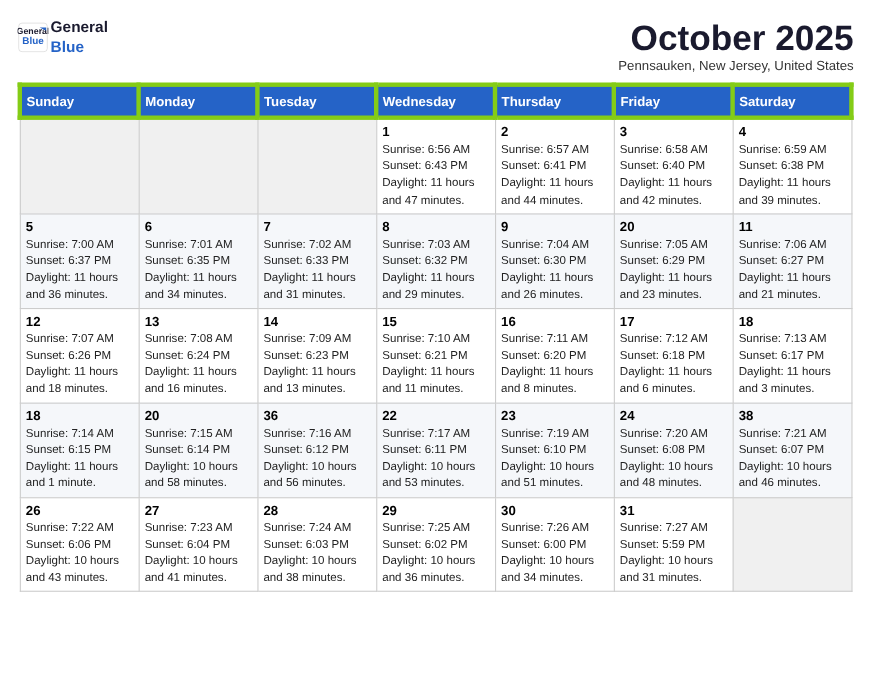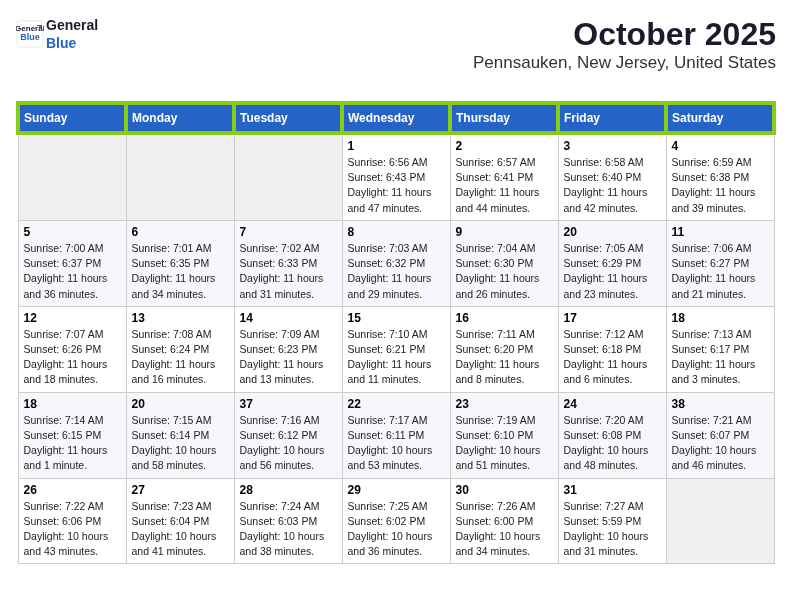--- a/index.html
+++ b/index.html
@@ -5,29 +5,29 @@
     * { box-sizing: border-box; margin: 0; padding: 0; }
     body {
       font-family: Arial, sans-serif;
       background: #fff;
       width: 792px;
       min-height: 612px;
       padding: 16px;
     }
     .header {
       text-align: right;
-      margin-bottom: 20px;
+      margin-bottom: 0;
     }
     .header-title {
       font-size: 32px;
       font-weight: bold;
       color: #1a1a2e;
     }
     .header-subtitle {
-      font-size: 17px;
+      font-size: 12px;
       color: #333;
     }
     .logo-area {
       display: flex;
       align-items: flex-start;
       justify-content: space-between;
       margin-bottom: 8px;
       gap: 16px;
     }
     .logo {
@@ -198,21 +198,21 @@
       <tr>
         <td>
           <span class="day-number">18</span>
           <div class="day-info">Sunrise: 7:14 AM<br>Sunset: 6:15 PM<br>Daylight: 11 hours and 1 minute.</div>
         </td>
         <td>
           <span class="day-number">20</span>
           <div class="day-info">Sunrise: 7:15 AM<br>Sunset: 6:14 PM<br>Daylight: 10 hours and 58 minutes.</div>
         </td>
         <td>
-          <span class="day-number">37</span>
+          <span class="day-number">36</span>
           <div class="day-info">Sunrise: 7:16 AM<br>Sunset: 6:12 PM<br>Daylight: 10 hours and 56 minutes.</div>
         </td>
         <td>
           <span class="day-number">22</span>
           <div class="day-info">Sunrise: 7:17 AM<br>Sunset: 6:11 PM<br>Daylight: 10 hours and 53 minutes.</div>
         </td>
         <td>
           <span class="day-number">23</span>
           <div class="day-info">Sunrise: 7:19 AM<br>Sunset: 6:10 PM<br>Daylight: 10 hours and 51 minutes.</div>
         </td>

